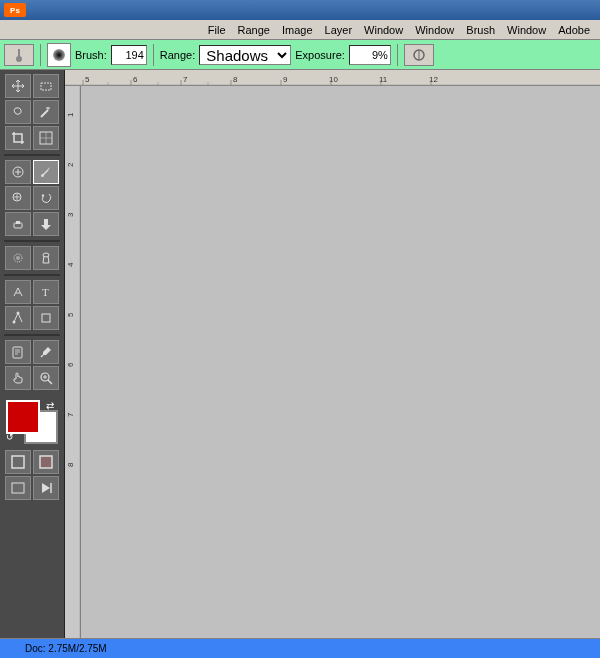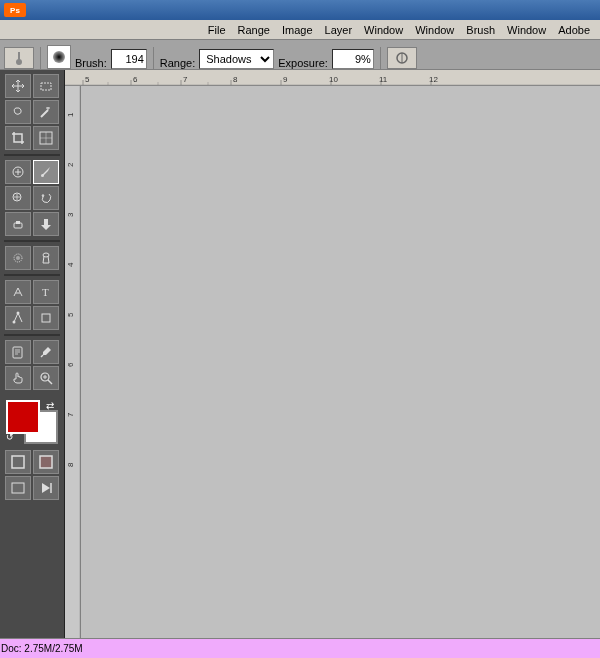--- a/index.html
+++ b/index.html
@@ -36,42 +36,42 @@
     }
     .menu-item {
       padding: 2px 6px;
       font-size: 11px;
       cursor: pointer;
       color: #000;
     }
 
     
     #toolbar {
-      background: #a3a3a3;
+      background: #86efac;
       height: 30px;
       display: flex;
-      align-items: flex-end;
+      align-items: center;
       padding: 0 4px;
       border-bottom: 1px solid #808080;
       gap: 4px;
     }
     .toolbar-btn {
       background: #d4d0c8;
       border: 1px solid #808080;
       padding: 2px 6px;
       font-size: 11px;
       cursor: pointer;
       display: flex; align-items: center; gap: 2px;
       height: 22px;
     }
     .toolbar-label { font-size: 11px; color: #000; }
     .toolbar-select {
       background: white;
       border: 1px inset #808080;
-      font-size: 11px;
+      font-size: 15px;
       height: 20px;
       padding: 0 2px;
     }
     .toolbar-input {
       width: 36px;
       border: 1px inset #808080;
       font-size: 11px;
       height: 20px;
       padding: 0 2px;
       text-align: right;
@@ -186,25 +186,25 @@
       height: calc(100% - 16px);
     }
     #photo-canvas {
       position: absolute;
       top: 0; left: 0;
       width: 100%; height: 100%;
     }
 
     
     #statusbar {
-      background: #f0abfc;
+      background: #3b82f6;
       height: 20px;
       display: flex;
       align-items: center;
-      padding: 0 1px;
+      padding: 0 25px;
       border-top: 1px solid #808080;
       font-size: 10px;
       color: #000;
     }
   </style>
 </head>
 <body>
 
 <div id="titlebar">
   <div id="titlebar-icon">Ps</div>

